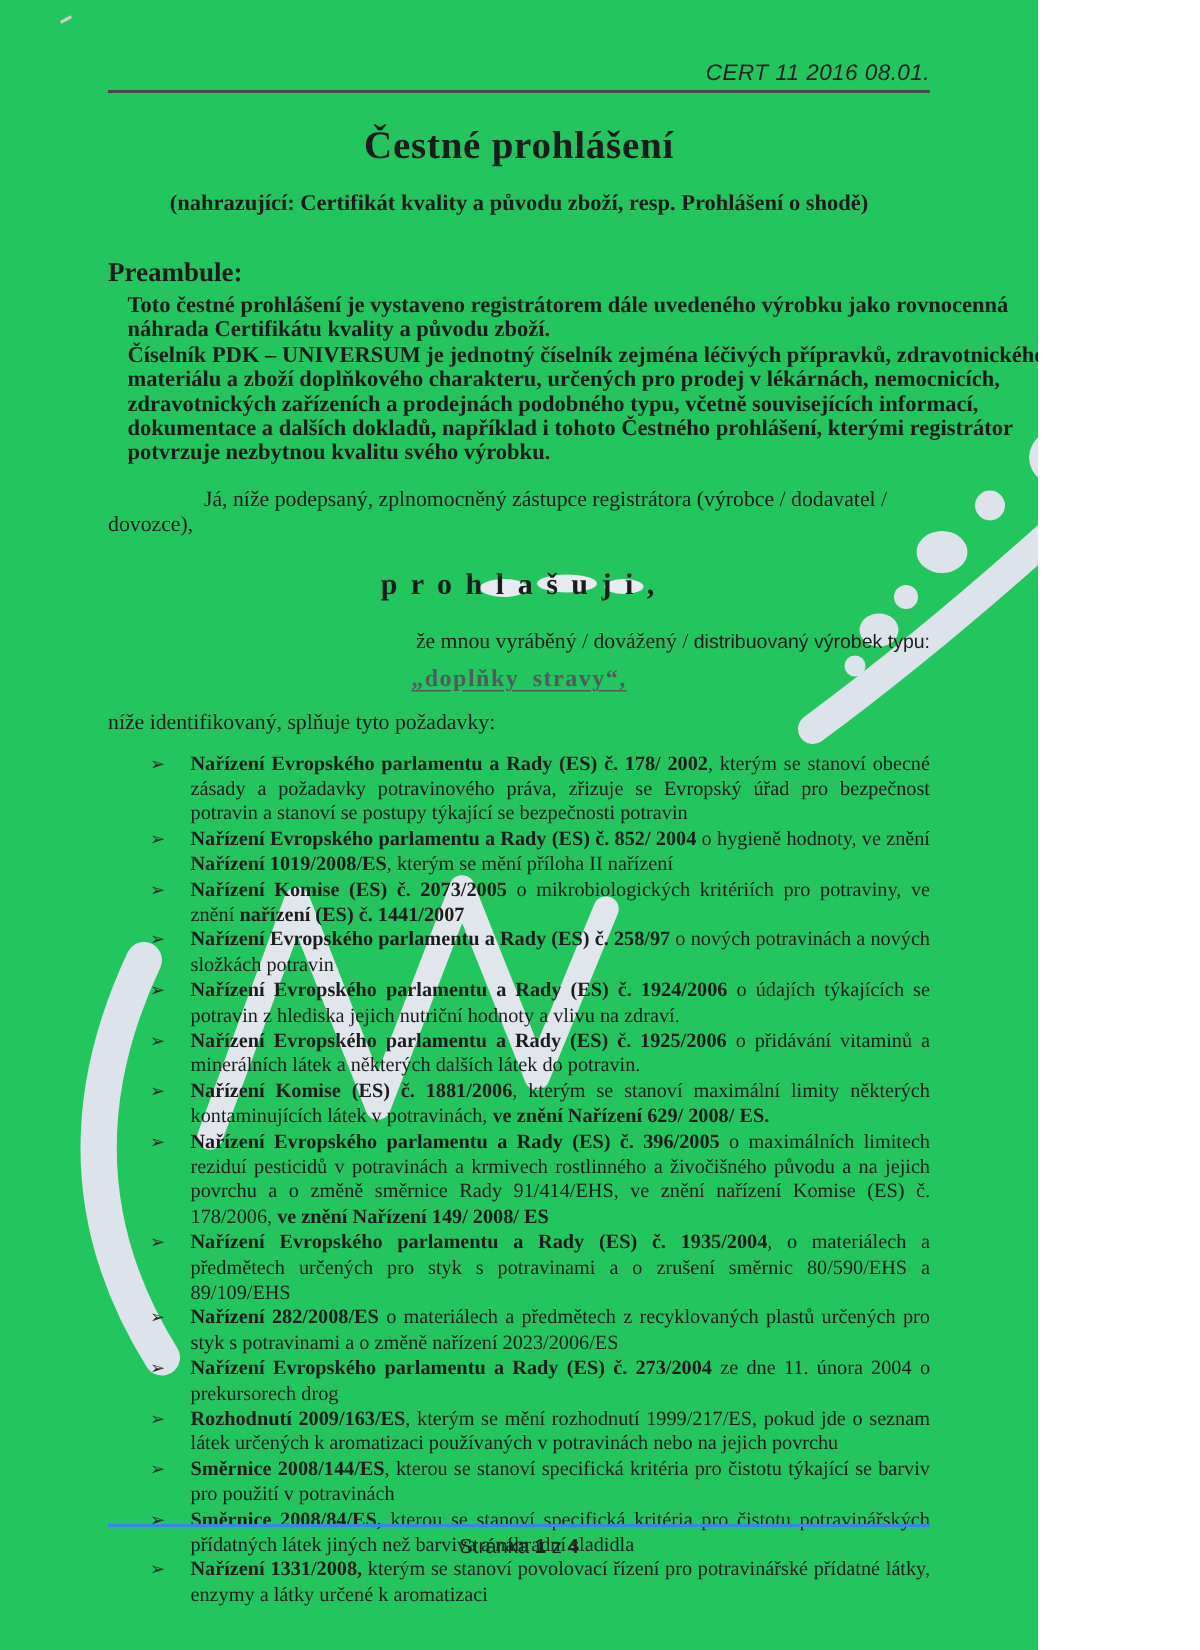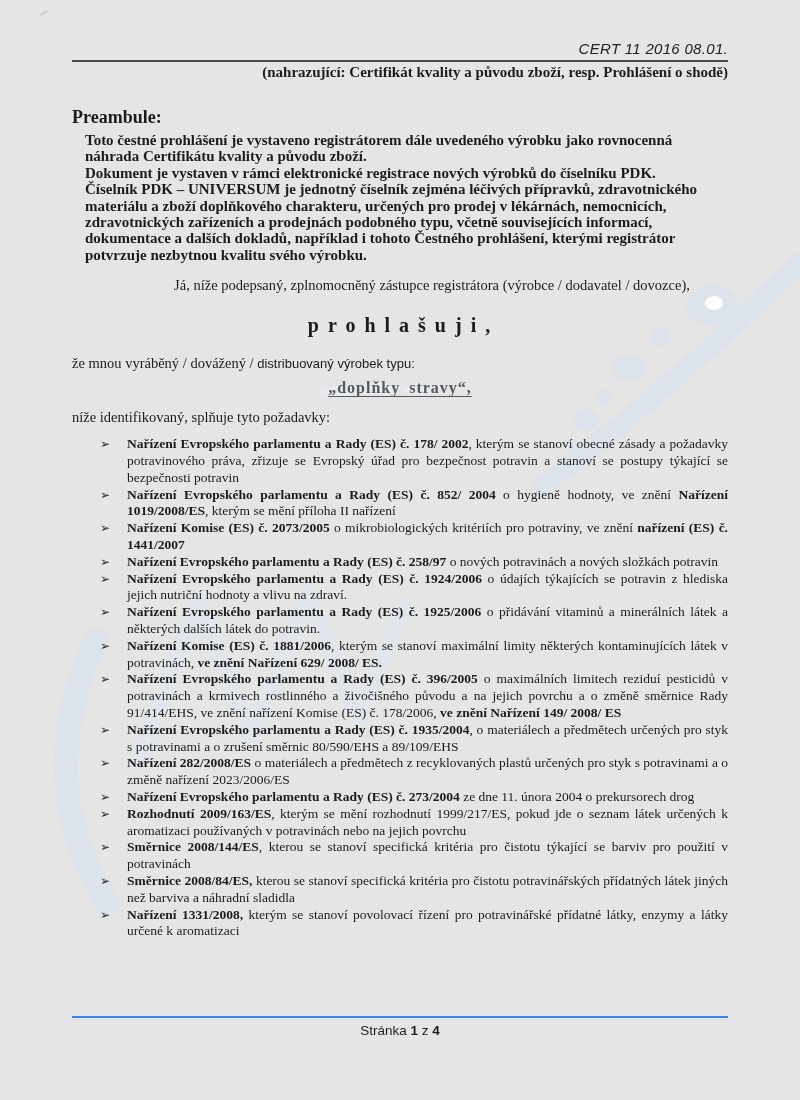--- a/index.html
+++ b/index.html
@@ -1,40 +1,40 @@
 <!DOCTYPE html>
 <html><head>
 <meta charset="utf-8">
 <style>
   html,body{margin:0;padding:0;background:#ffffff;}
   .page{
     position:relative;
-    width:800px;height:1100px;
-    background:#e5e5e5;
+    width:692px;height:1100px;
+    background:#22c55e;
     overflow:hidden;
     font-family:"Liberation Serif","DejaVu Serif",serif;
     color:#1c1c1c;
   }
   .wm{position:absolute;left:0;top:0;width:800px;height:1100px;z-index:0;}
   .content{position:relative;z-index:1;padding:0 72px;}
   .scan-speck{position:absolute;left:40px;top:12px;width:8px;height:2px;background:#cfcfcf;transform:rotate(-28deg);}
   .ref-line{
     padding-top:40px;text-align:right;
     font-family:"Liberation Sans","DejaVu Sans",sans-serif;
     font-style:italic;font-size:15px;letter-spacing:.3px;color:#222;
   }
   .top-rule{border-bottom:2px solid #4a4a4a;margin-top:3px;}
   .doc-title{margin-top:20px;text-align:center;font-size:26px;font-weight:bold;letter-spacing:.5px;}
-  .doc-subtitle{margin-top:2px;text-align:right;font-size:15px;font-weight:bold;}
+  .doc-subtitle{margin-top:16px;text-align:center;font-size:15px;font-weight:bold;}
   .preamble-heading{margin-top:26px;font-size:18px;font-weight:bold;}
   .preamble{margin-top:4px;margin-left:13px;width:643px;font-size:15px;font-weight:bold;line-height:16.4px;}
   .preamble p{margin:0;}
-  .decl-intro{margin-top:14px;font-size:14.5px;text-indent:64px;text-align:center;}
+  .decl-intro{margin-top:14px;font-size:14.5px;text-indent:64px;}
   .decl-verb{margin-top:20px;text-align:center;font-size:20px;font-weight:bold;letter-spacing:2px;}
-  .product-line{margin-top:18px;font-size:14.5px;}
+  .product-line{margin-top:18px;font-size:14.5px;text-align:right;}
   .product-line .sans{font-family:"Liberation Sans","DejaVu Sans",sans-serif;font-size:13px;}
   .product-type{
     margin-top:7px;text-align:center;
     font-size:16px;font-weight:bold;color:#55595e;
     letter-spacing:1px;word-spacing:4px;
     text-decoration:underline;text-underline-offset:3px;
   }
   .req-intro{margin-top:12px;font-size:14.5px;font-family:Liberation Serif, serif;}
   ul.req-list{list-style:none;margin:10px 0 0 0;padding:0;}
   ul.req-list li{display:flex;align-items:flex-start;}
@@ -80,26 +80,26 @@
     </g>
   </svg>
 
   <div class="scan-speck"></div>
 
   <div class="content">
 
     <div class="ref-line">CERT 11 2016 08.01.</div>
     <div class="top-rule"></div>
 
+    <div class="doc-title">Čestné prohlášení</div>
     <div class="doc-subtitle">(nahrazující: Certifikát kvality a původu zboží, resp. Prohlášení o shodě)</div>
 
     <div class="preamble-heading">Preambule:</div>
     <div class="preamble">
       <p>Toto čestné prohlášení je vystaveno registrátorem dále uvedeného výrobku jako rovnocenná náhrada Certifikátu kvality a původu zboží.</p>
-      <p>Dokument je vystaven v rámci elektronické registrace nových výrobků do číselníku PDK.</p>
       <p>Číselník PDK – UNIVERSUM je jednotný číselník zejména léčivých přípravků, zdravotnického materiálu a zboží doplňkového charakteru, určených pro prodej v lékárnách, nemocnicích, zdravotnických zařízeních a prodejnách podobného typu, včetně souvisejících informací, dokumentace a dalších dokladů, například i tohoto Čestného prohlášení, kterými registrátor potvrzuje nezbytnou kvalitu svého výrobku.</p>
     </div>
 
     <div class="decl-intro">Já, níže podepsaný, zplnomocněný zástupce registrátora (výrobce / dodavatel / dovozce),</div>
     <div class="decl-verb">p r o h l a š u j i ,</div>
 
     <div class="product-line"><span>že mnou vyráběný / dovážený  / </span><span class="sans">distribuovaný výrobek typu:</span></div>
 
     <div class="product-type">„doplňky stravy“,</div>
 

